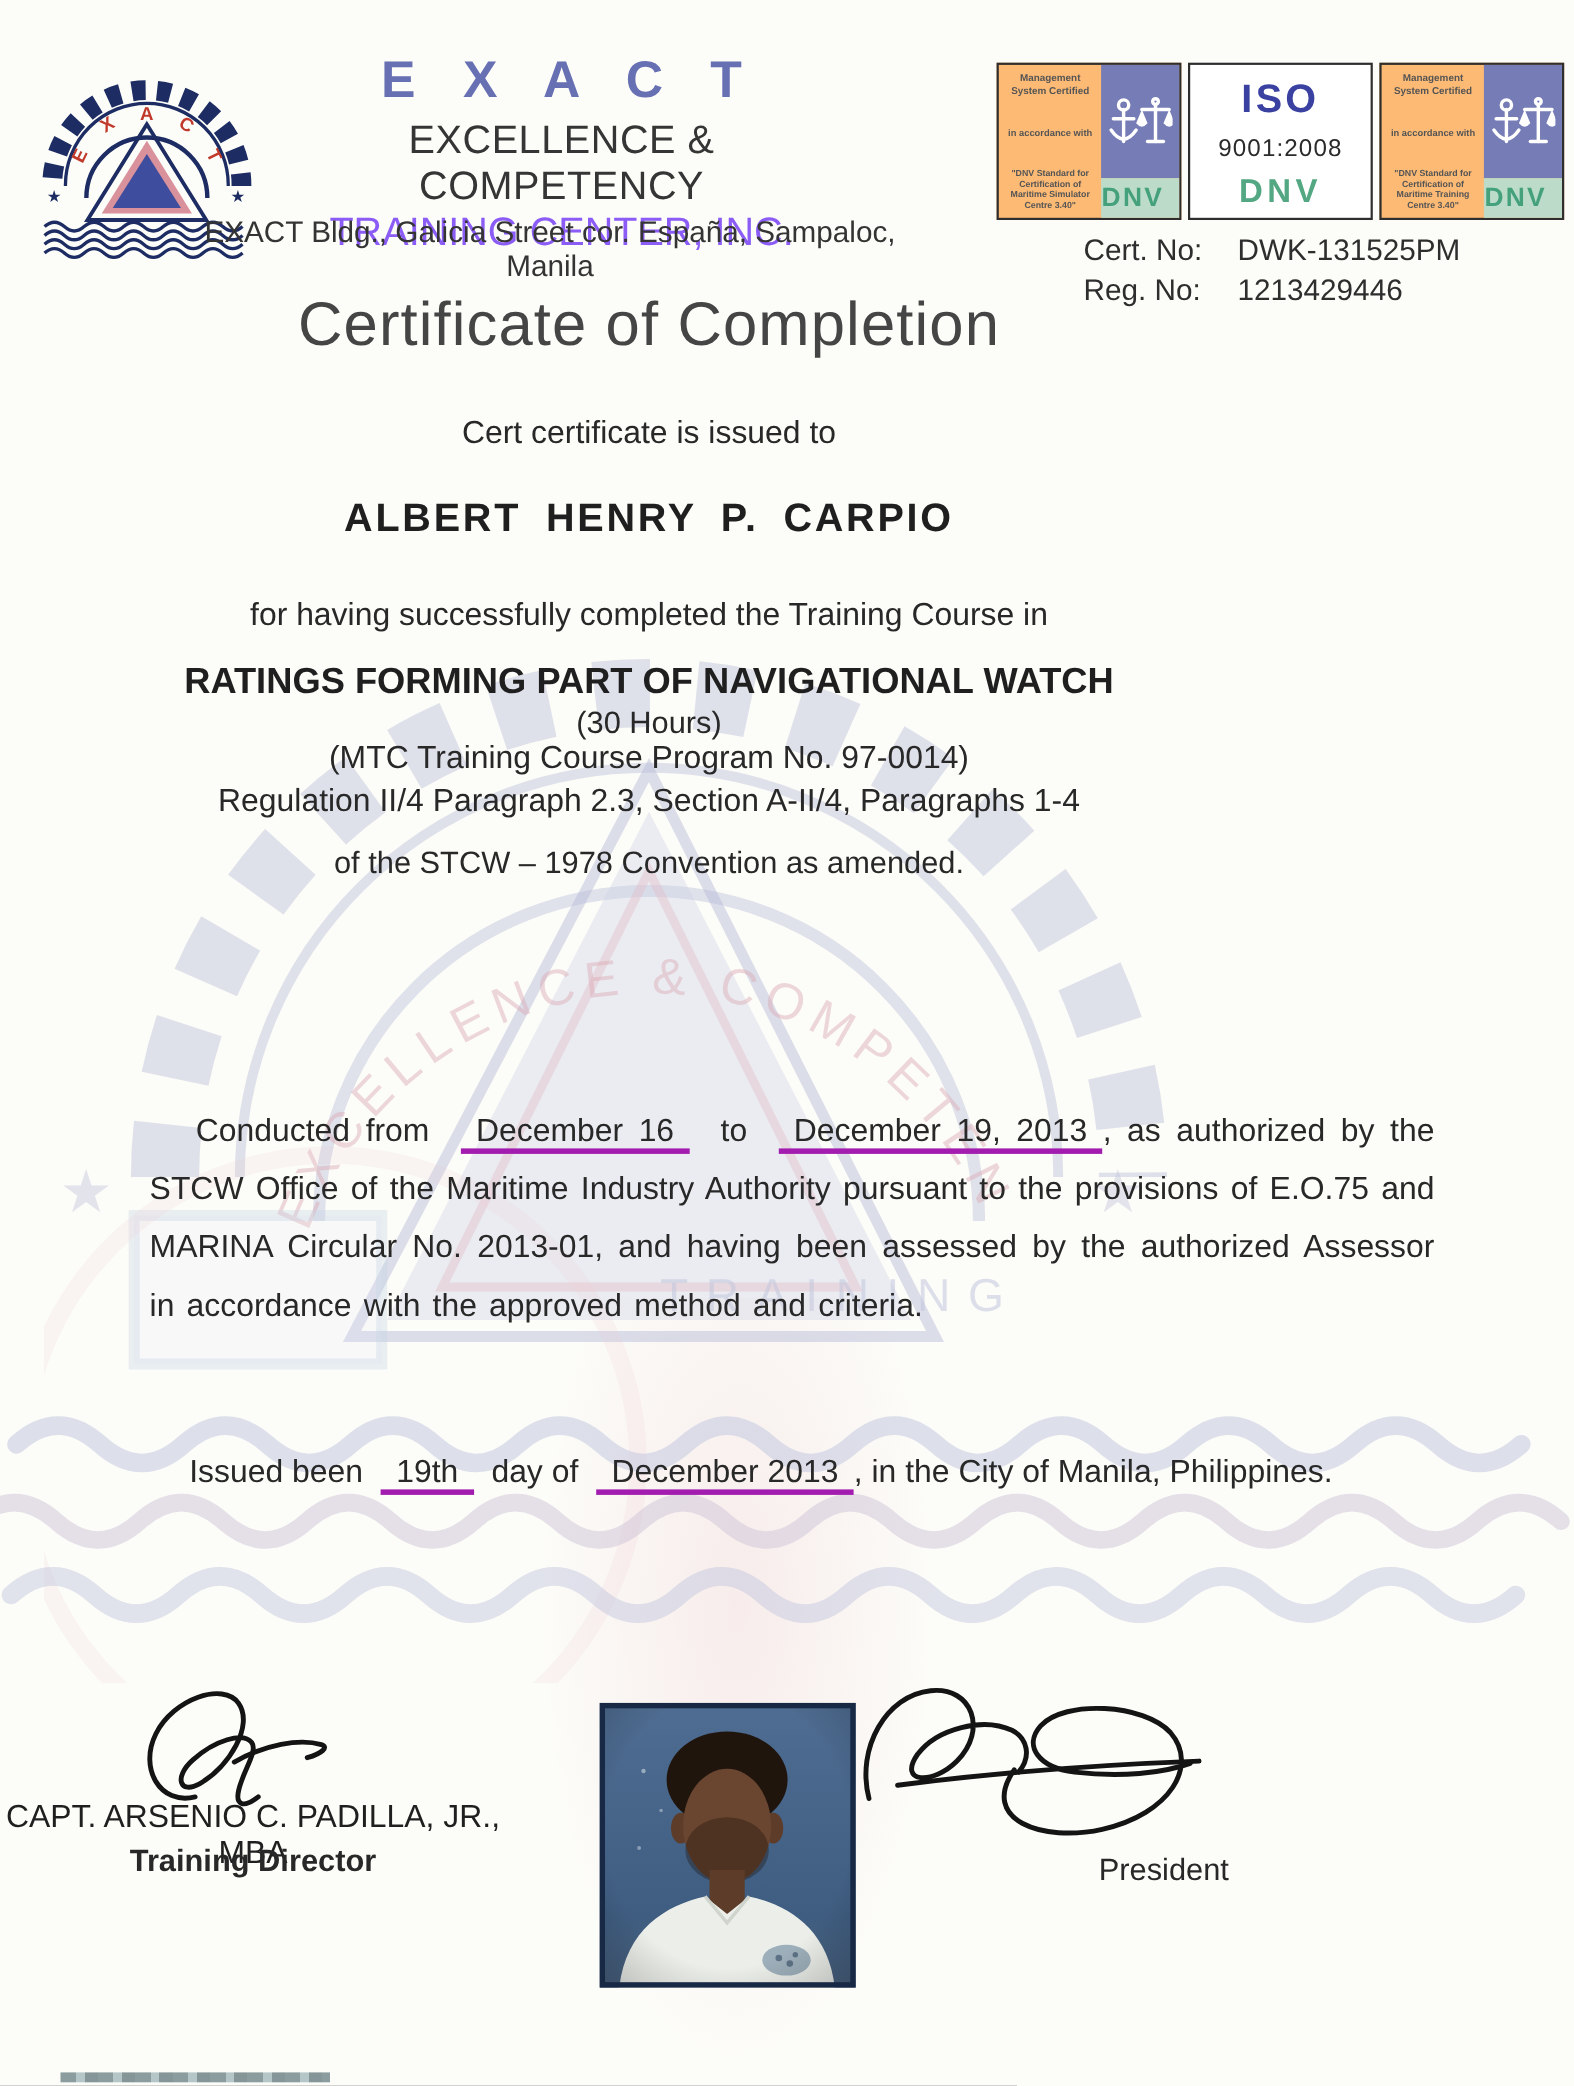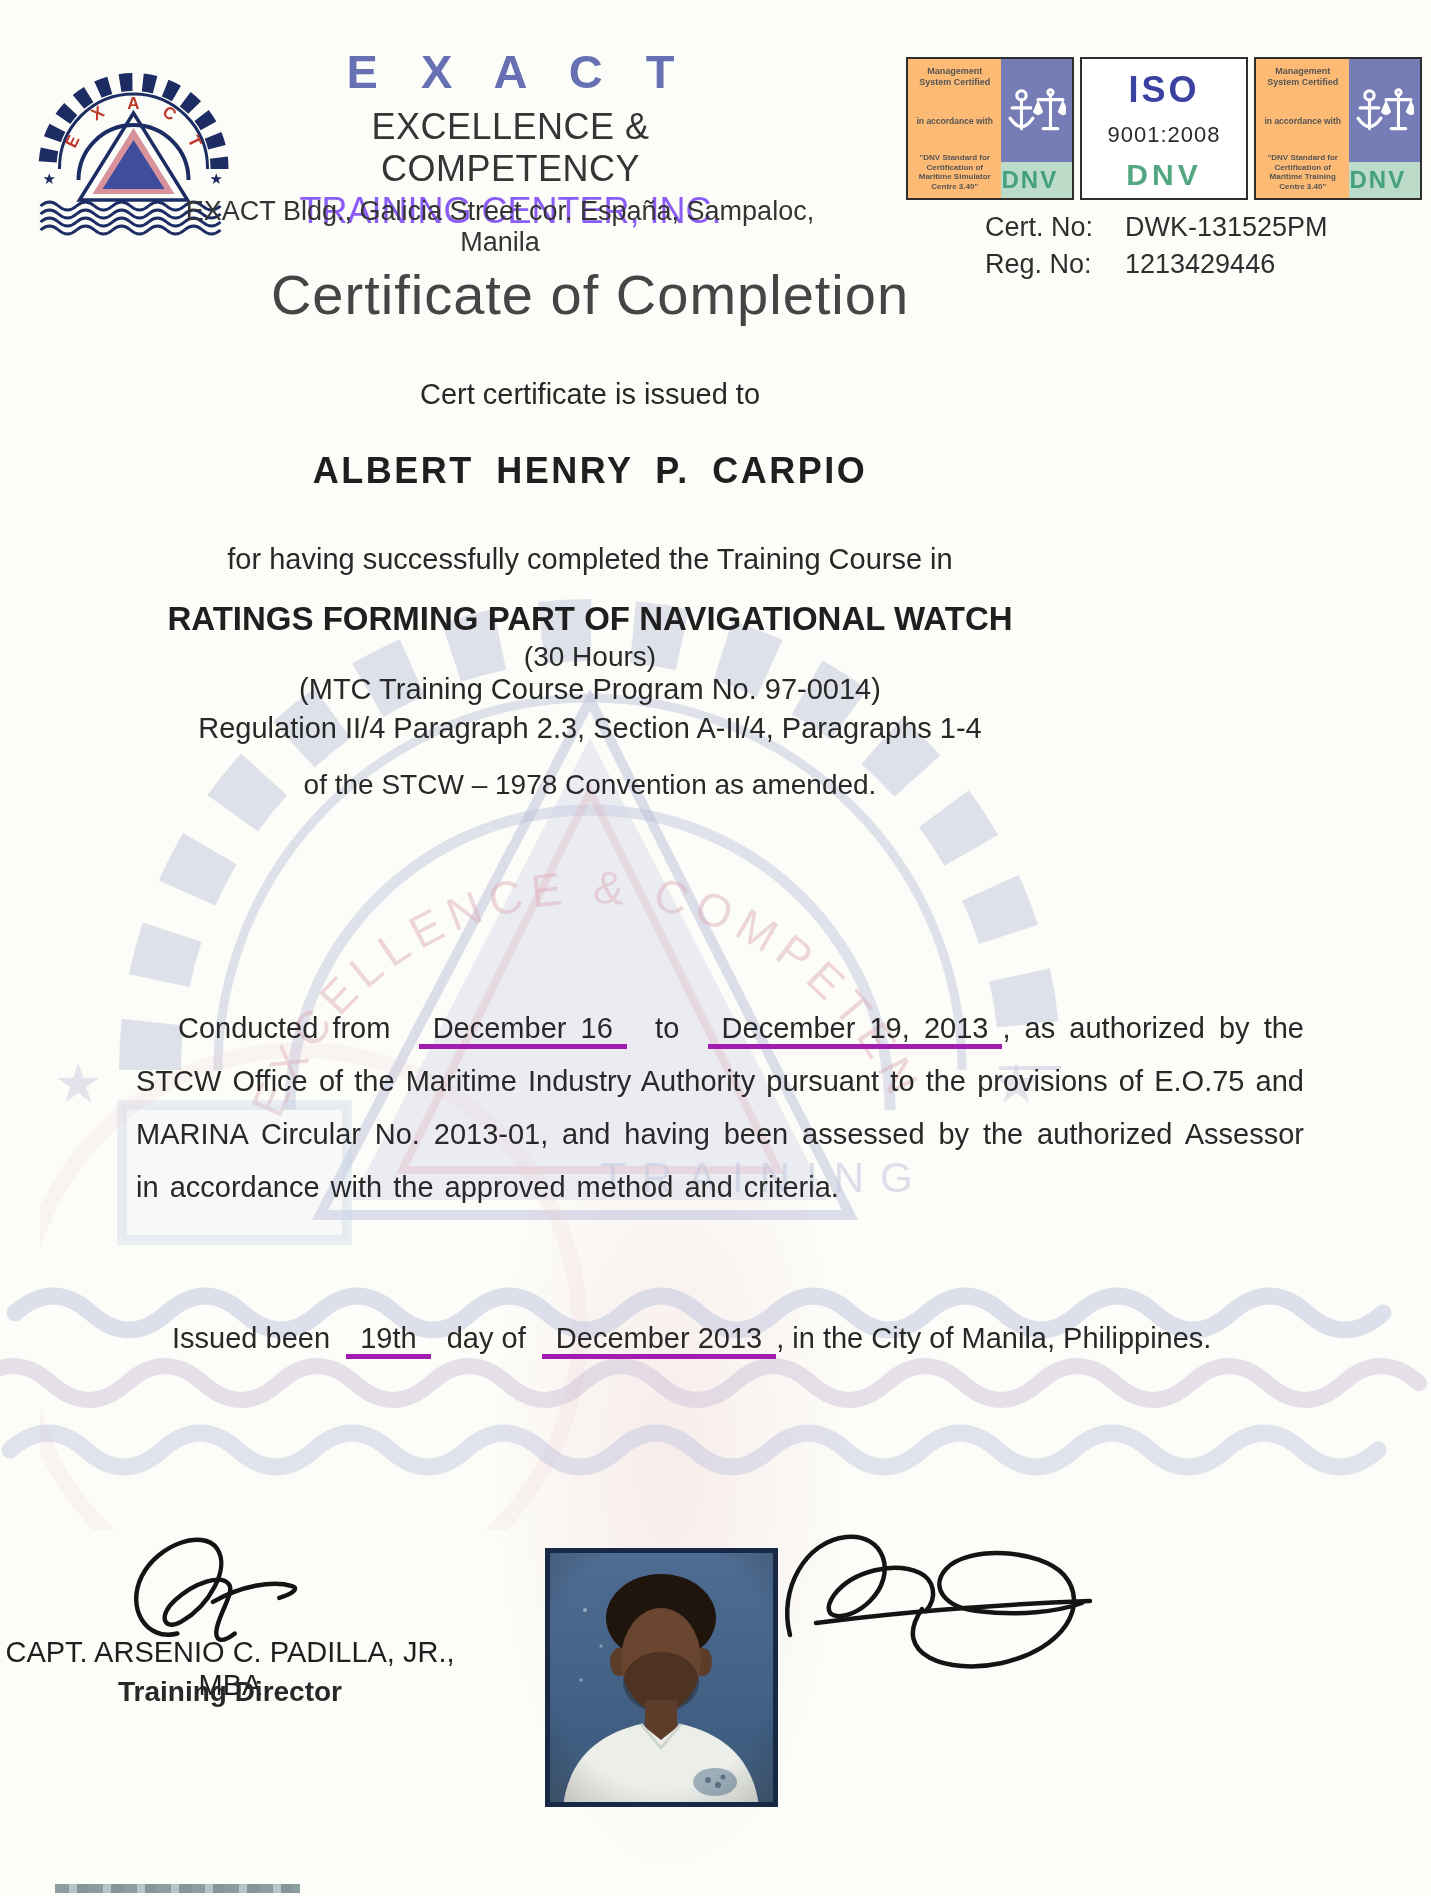--- a/index.html
+++ b/index.html
@@ -280,15 +280,16 @@
     <ellipse cx="170" cy="234" rx="22" ry="14" fill="#95a7b5" opacity="0.9"></ellipse>
     <circle cx="163" cy="232" r="3" fill="#5d7286"></circle>
       <circle cx="173" cy="237" r="3" fill="#5d7286"></circle>
       <circle cx="178" cy="229" r="2.5" fill="#5d7286"></circle>
     <rect width="233" height="259" fill="url(#vign)"></rect>
     <rect x="2.5" y="2.5" width="228" height="254" fill="none" stroke="#182945" stroke-width="5"></rect>
   </svg>
 
   <div class="abs z1 name-left">CAPT. ARSENIO C. PADILLA, JR., MBA</div>
   <div class="abs z1 title-left">Training Director</div>
+  <div class="abs z1 title-right">President</div>
 
   <div class="abs z0 smudge"></div>
 </div>
 
 </body></html>

